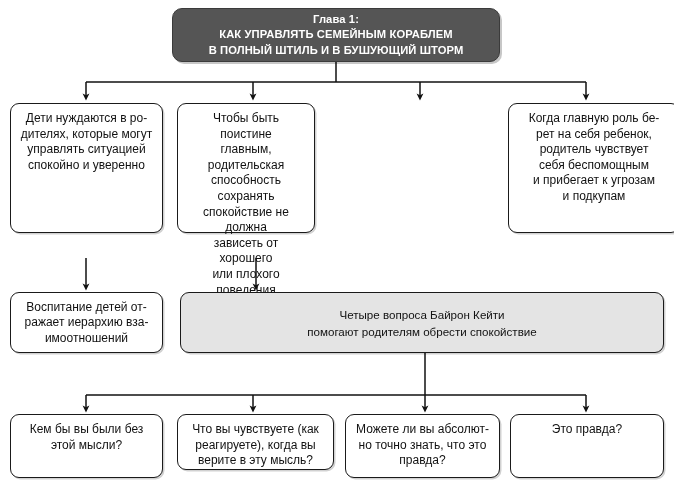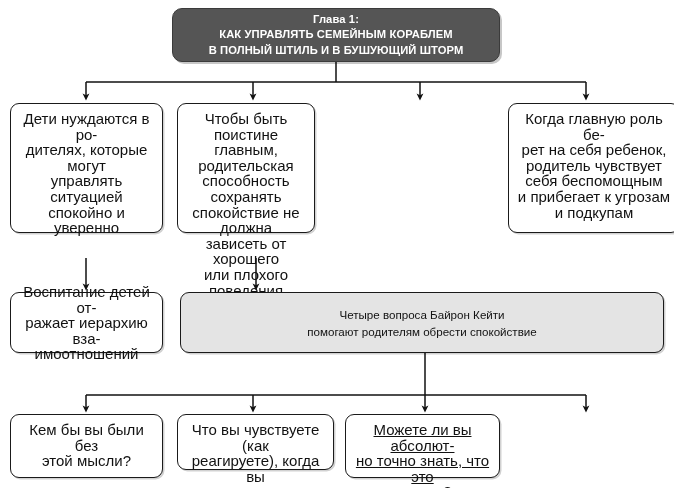--- a/index.html
+++ b/index.html
@@ -25,21 +25,21 @@
     position: absolute;
     box-sizing: border-box;
     border: 1.4px solid #1a1a1a;
     border-radius: 9px;
     background: #ffffff;
     display: flex;
     align-items: flex-start;
     justify-content: center;
     text-align: center;
     color: #111111;
-    font-size: 15px;
+    font-size: 12px;
     line-height: 15.6px;
     padding: 7px 8px 6px 8px;
     white-space: pre-line;
     box-shadow: 1.5px 1.5px 0 rgba(0,0,0,0.18);
   }
   .node.header {
     background: #555555;
     color: #ffffff;
     font-weight: bold;
     border: 1.4px solid #3b3b3b;
@@ -157,20 +157,23 @@
     <span>Кем бы вы были без
 этой мысли?</span>
   </div>
 
   <div class="node" style="left:177px; top:414px; width:157px; height:56px;">
     <span>Что вы чувствуете (как
 реагируете), когда вы
 верите в эту мысль?</span>
   </div>
 
-  <div class="node" style="left:345px; top:414px; width:155px; height:64px;text-decoration:underline;">
+  <div class="node" style="left:345px; top:414px; width:155px; height:64px;">
     <span>Можете ли вы абсолют-
 но точно знать, что это
 правда?</span>
   </div>
 
+  <div class="node" style="left:510px; top:414px; width:154px; height:64px;">
+    <span>Это правда?</span>
+  </div>
 
 </div>
 
 </body></html>

